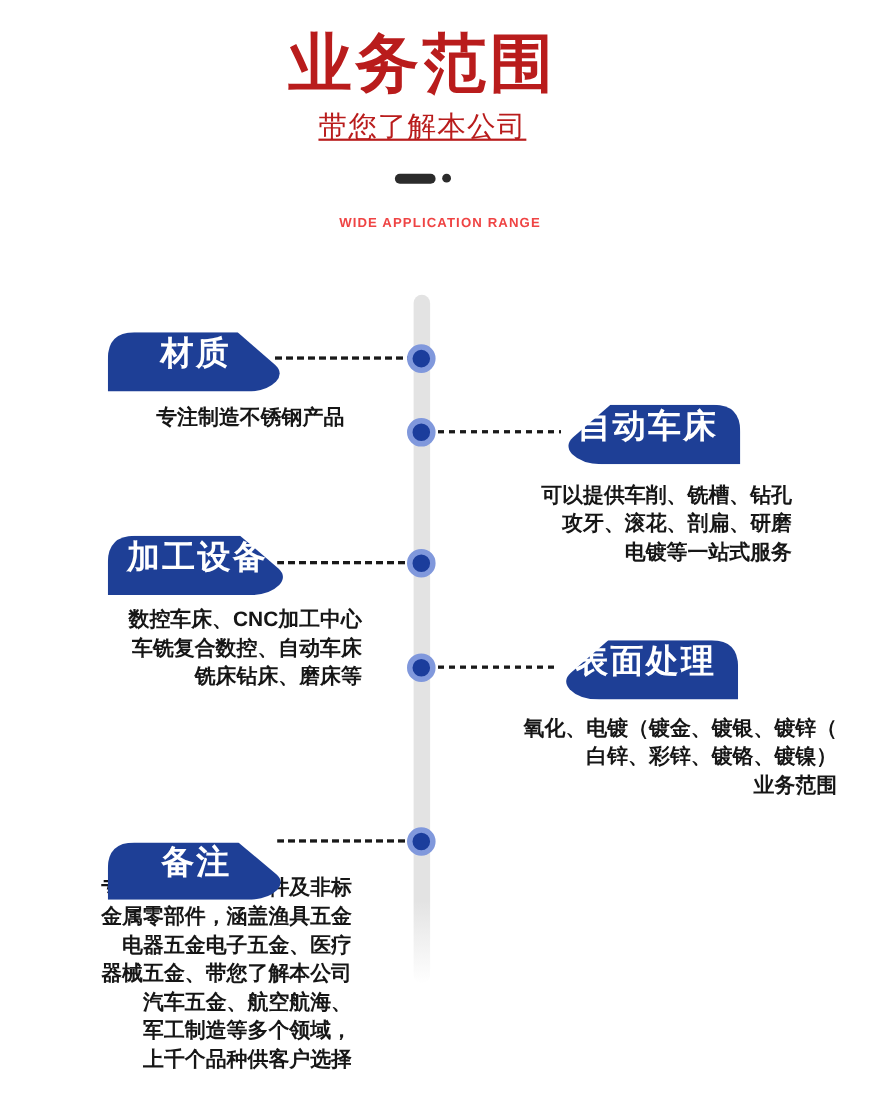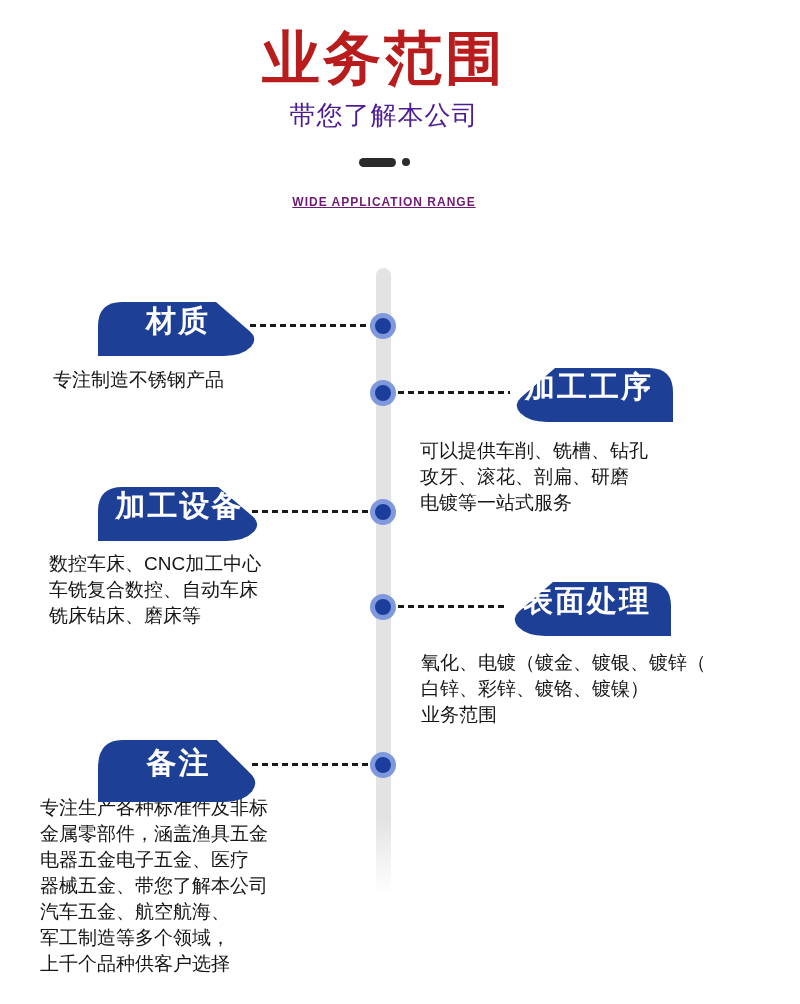--- a/index.html
+++ b/index.html
@@ -9,31 +9,31 @@
     overflow:hidden;
   }
   
   .header{position:absolute;left:0;top:0;width:768px;text-align:center;}
   .title{
     position:absolute;left:0;top:26px;width:100%;
     font-size:58px;font-weight:900;color:#b91c1c;letter-spacing:3px;line-height:64px;
   }
   .subtitle{
     position:absolute;left:0;top:99px;width:100%;
-    font-size:26px;font-weight:400;color:#4c1d95;letter-spacing:1px;line-height:32px;
+    font-size:26px;font-weight:400;color:#b91c1c;letter-spacing:1px;line-height:32px;text-decoration:underline;
   }
   .dashdot{
     position:absolute;left:0;top:156px;width:100%;height:12px;
     display:flex;align-items:center;justify-content:center;gap:6px;
   }
   .dashdot .dash{width:37px;height:9px;border-radius:5px;background:#2b2b2b;}
   .dashdot .dot{width:8px;height:8px;border-radius:50%;background:#2b2b2b;}
   .tagline{
-    position:absolute;left:0;top:195px;width:100%;
-    font-size:12px;font-weight:bold;color:#701a75;letter-spacing:1px;text-decoration:underline;
+    position:absolute;left:16px;top:195px;width:100%;
+    font-size:12px;font-weight:bold;color:#ef4444;letter-spacing:1px;
   }
   
   .timeline-bar{
     position:absolute;left:376px;top:268px;width:15px;height:626px;
     border-radius:8px;z-index:0;
     background:linear-gradient(to bottom,#e3e3e3 0%,#e3e3e3 88%,rgba(227,227,227,0) 100%);
   }
   .connector{
     position:absolute;height:3px;z-index:1;
     background:repeating-linear-gradient(to right,#191919 0px,#191919 6px,transparent 6px,transparent 10px);
@@ -46,39 +46,39 @@
   .pill{position:absolute;z-index:2;}
   .pill svg{position:absolute;left:0;top:0;width:100%;height:100%;}
   .pill .pill-text{
     position:absolute;left:0;top:0;width:100%;height:100%;
     display:flex;align-items:center;justify-content:center;
     font-size:30px;font-weight:bold;color:#ffffff;letter-spacing:2px;
     padding-bottom:16px;box-sizing:border-box;
   }
   
   .desc{
-    position:absolute;text-align:left;white-space:pre-line;
-    font-size:19px;line-height:26px;font-weight:400;color:#161616;
+    position:absolute;text-align:right;white-space:pre-line;
+    font-size:19px;line-height:26px;font-weight:700;color:#161616;
   }
   
   .c1{top:324px;left:250px;width:128px;}
   .c2{top:391px;left:388px;width:122px;}
   .c3{top:510px;left:252px;width:126px;}
   .c4{top:605px;left:388px;width:118px;}
   .c5{top:763px;left:252px;width:126px;}
   .d1{top:313px;left:370px;}
   .d2{top:380px;left:370px;}
   .d3{top:499px;left:370px;}
   .d4{top:594px;left:370px;}
   .d5{top:752px;left:370px;}
   .p1{left:98px; top:302px;width:160px;height:54px;}
   .p2{left:505px;top:368px;width:168px;height:54px;}
   .p3{left:98px; top:487px;width:163px;height:54px;text-align:center;}
   .p4{left:503px;top:582px;width:168px;height:54px;}
-  .p5{left:98px; top:740px;width:161px;height:62px;}
+  .p5{left:98px; top:766px;width:161px;height:52px;}
   .t1{left:53px; top:367px;width:260px;}
   .t2{left:420px;top:438px;width:300px;}
   .t3{left:49px; top:551px;width:280px;}
   .t4{left:421px;top:650px;width:340px;}
   .t5{left:40px; top:795px;width:280px;}
 </style>
 </head>
 <body>
 
 <div class="header">
@@ -109,21 +109,21 @@
   <svg viewBox="0 0 160 53" preserveAspectRatio="none">
     <path d="M 0 53 L 0 24 Q 0 0 24 0 L 118 0 L 152 29 Q 160 36 153 44 Q 144 53 126 53 Z" fill="#1e3f96"></path>
   </svg>
   <div class="pill-text">材质</div>
 </div>
 
 <div class="pill p2">
   <svg viewBox="0 0 168 53" preserveAspectRatio="none">
     <path d="M 168 53 L 168 24 Q 168 0 144 0 L 50 0 L 16 29 Q 8 36 15 44 Q 24 53 42 53 Z" fill="#1e3f96"></path>
   </svg>
-  <div class="pill-text">加工工序</div>
+  <div class="pill-text">自动车床</div>
 </div>
 
 <div class="pill p3">
   <svg viewBox="0 0 160 53" preserveAspectRatio="none">
     <path d="M 0 53 L 0 24 Q 0 0 24 0 L 118 0 L 152 29 Q 160 36 153 44 Q 144 53 126 53 Z" fill="#1e3f96"></path>
   </svg>
   <div class="pill-text">加工设备</div>
 </div>
 
 <div class="pill p4">

